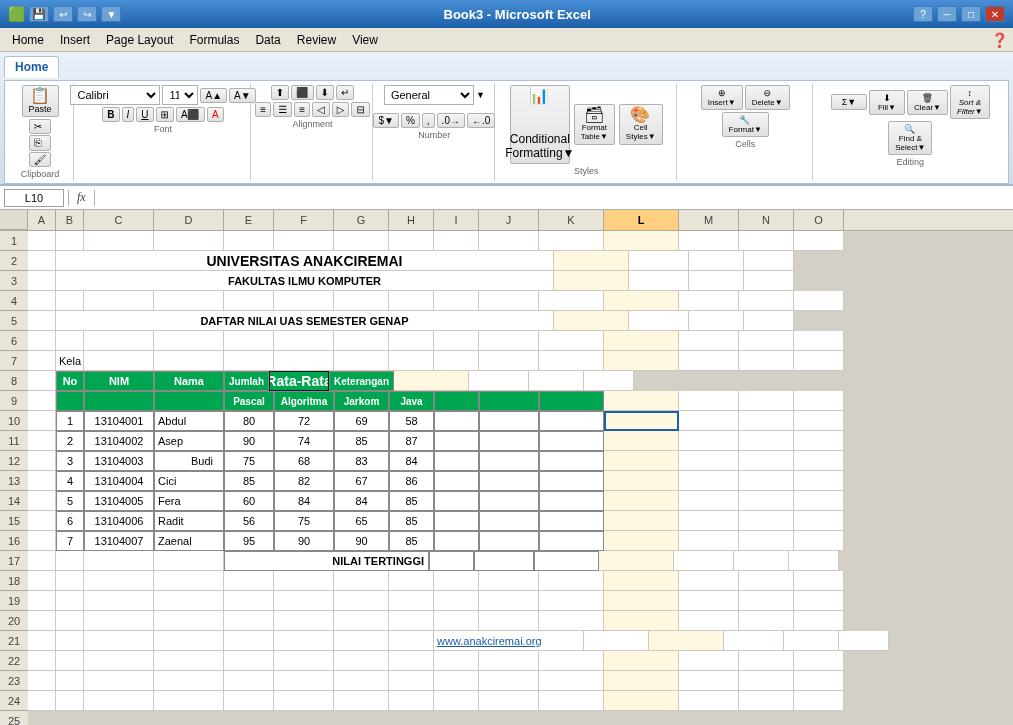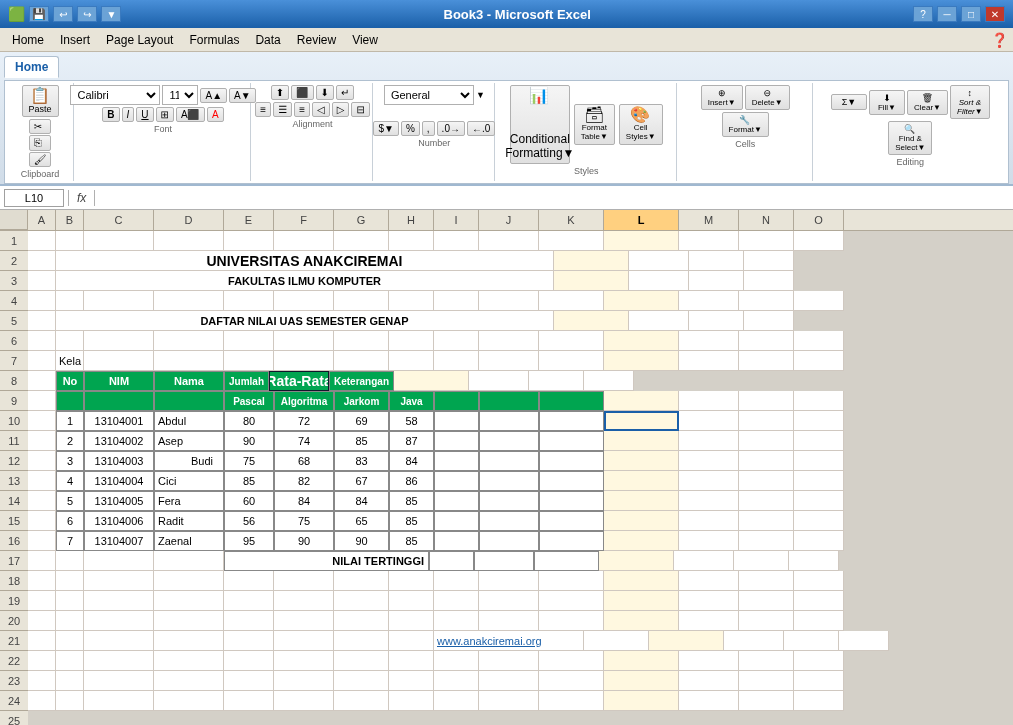--- a/index.html
+++ b/index.html
@@ -127,21 +127,21 @@
       height: 24px;
       padding: 0 4px;
       gap: 4px;
     }
     .cell-ref-box {
       width: 60px; height: 18px; border: 1px solid #a0a0a0;
       font-size: 11px; text-align: center; padding: 0 2px;
       background: white;
     }
     .formula-divider { width: 1px; height: 16px; background: #b0b0b0; }
-    .fx-label { font-style: italic; font-size: 12px; color: #444; padding: 0 4px; }
+    .fx-label { font-style: italic; font-size: 12px; color: #444; padding: 0 4px; font-family: Liberation Serif, serif; }
     .formula-input {
       flex: 1; height: 18px; border: none; outline: none; font-size: 11px;
     }
 
     
     .spreadsheet { display: flex; flex-direction: column; height: calc(100vh - 168px); overflow: hidden; }
 
     
     .col-headers { display: flex; background: #e8e4d8; border-bottom: 1px solid #b0a898; }
     .corner-cell {
@@ -300,21 +300,21 @@
           <button class="ribbon-btn">≡</button>
           <button class="ribbon-btn">◁</button>
           <button class="ribbon-btn">▷</button>
           <button class="ribbon-btn">⊟</button>
         </div>
       </div>
       <span class="ribbon-group-label">Alignment</span>
     </div>
 
     <div class="ribbon-group" style="min-width:110px;">
-      <div class="ribbon-controls" style="flex-direction:column; gap:16px;">
+      <div class="ribbon-controls" style="flex-direction:column; gap:8px;">
         <div style="display:flex; gap:2px; align-items:center;">
           <select class="number-selector">
             <option>General</option>
           </select>
           <span style="font-size:9px; cursor:pointer;">▼</span>
         </div>
         <div style="display:flex; gap:2px; align-items:center;">
           <button class="ribbon-btn">$▼</button>
           <button class="ribbon-btn">%</button>
           <button class="ribbon-btn">,</button>

